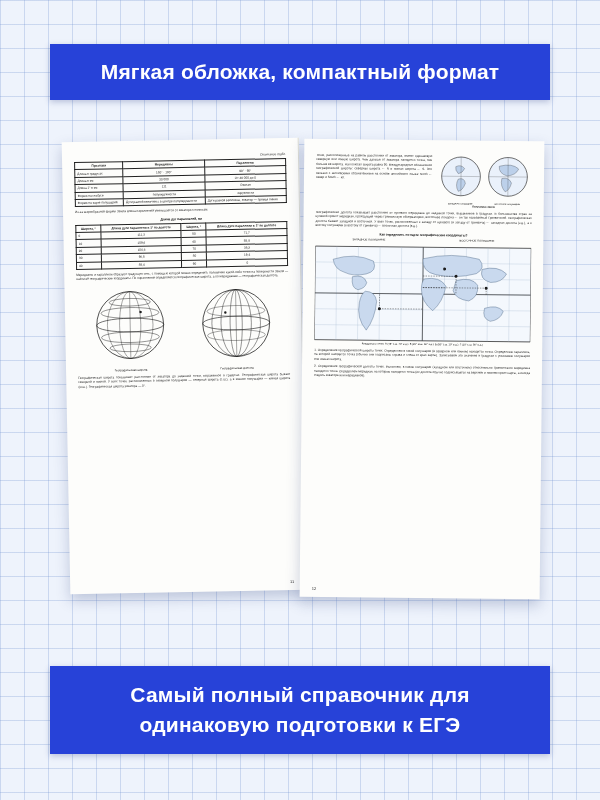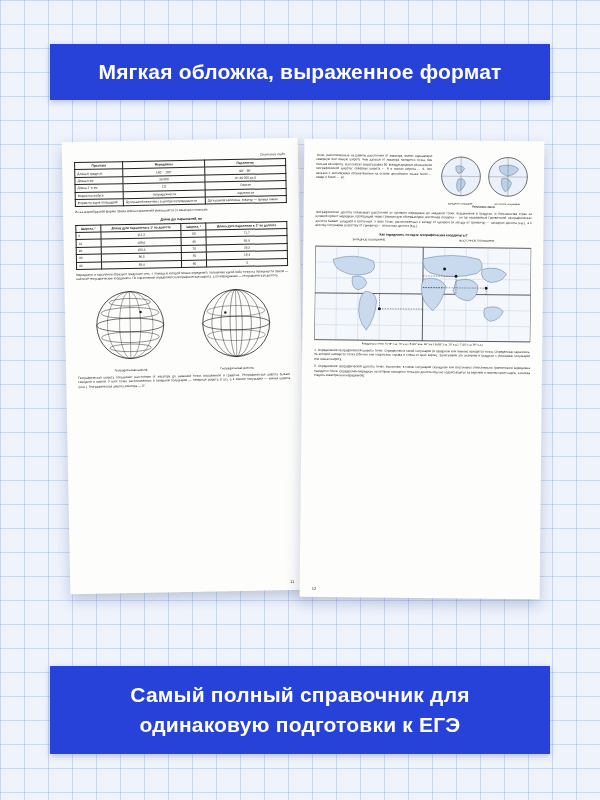--- a/index.html
+++ b/index.html
@@ -84,21 +84,21 @@
   .fig-globes{display:flex;gap:3px;justify-content:center;}
   .mini-globe{width:44px;height:44px;}
   .mini-cap{font-size:2.5px;text-align:center;}
   .fig-title{font-size:2.5px;text-align:center;font-weight:bold;}
 </style>
 </head>
 <body>
 
 <div class="grid-bg"></div>
 
-<div class="banner banner-top">Мягкая обложка, выраженное формат</div>
+<div class="banner banner-top">Мягкая обложка, компактный формат</div>
 
 <div class="book">
 
   <div class="page page-left">
     <div class="page-inner">
       <div class="cont-note">Окончание табл.</div>
 
       <table class="t">
         <tbody>
             <tr>

